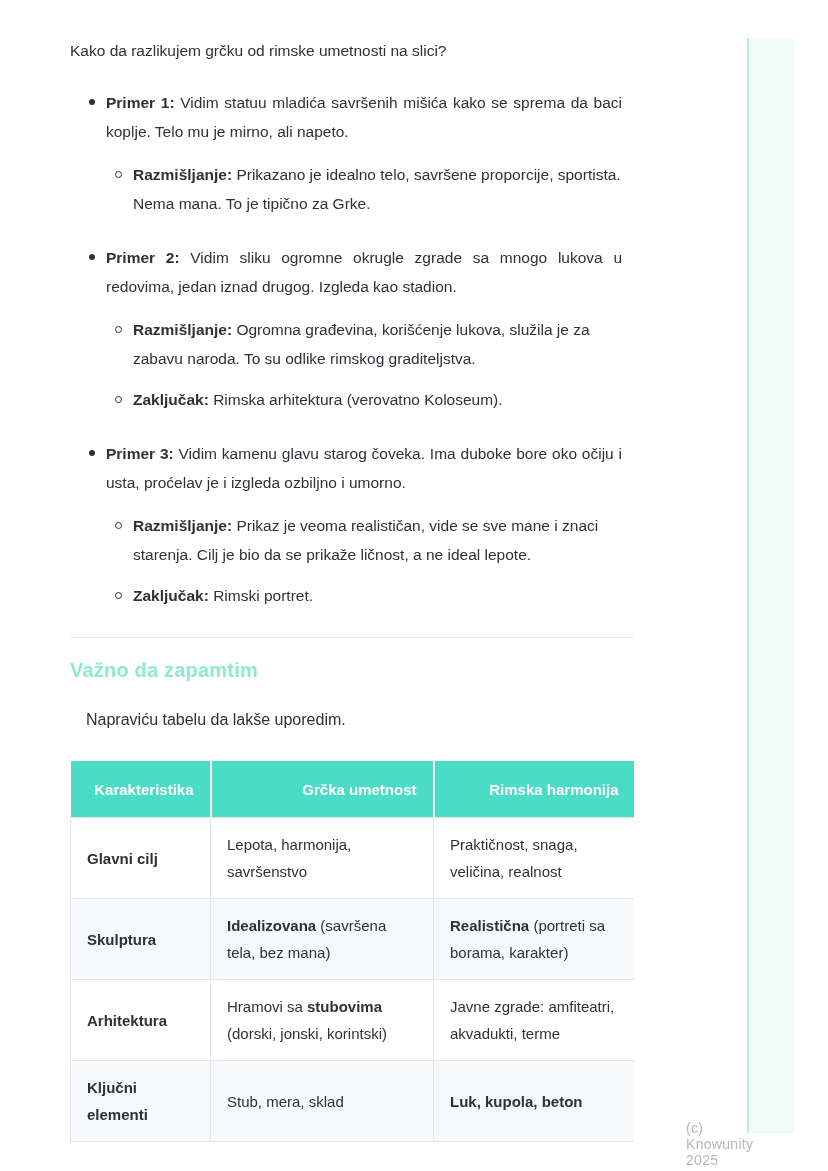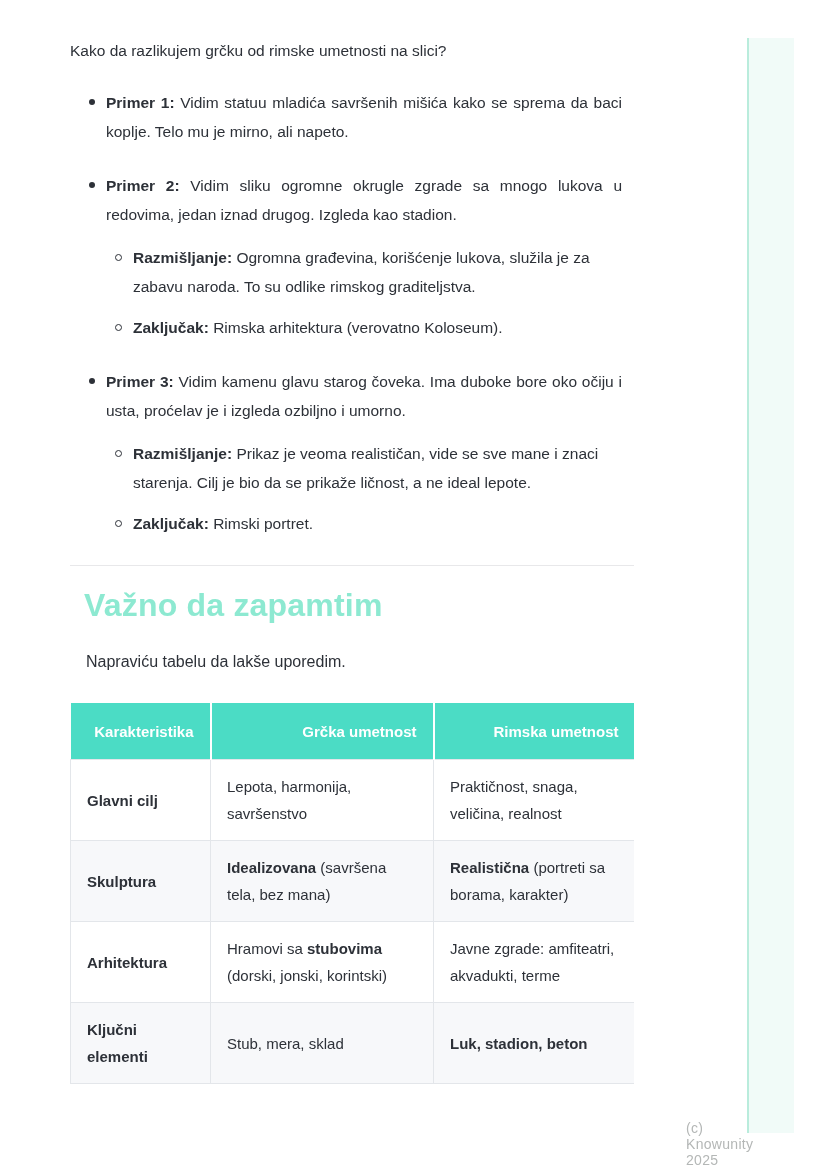--- a/index.html
+++ b/index.html
@@ -37,21 +37,21 @@
     content: ""; position: absolute; left: 9px; top: 11px;
     width: 7px; height: 7px; border-radius: 50%;
     border: 1.5px solid var(--text, #2d3138);
     box-sizing: border-box; background: #fff;
   }
   strong { font-weight: 700; }
 
   hr.divider { border: none; border-top: 1px solid #e8e8ea; margin: 27px 0 0; }
 
   h2.section-heading {
-    margin: 21px 14px 0; font-size: 32px; font-weight: 700;
+    margin: 21px 0 0; font-size: 20px; font-weight: 700;
     color: var(--heading, #8de9d1); letter-spacing: 0.2px;
   }
   p.section-intro { margin: 27px 16px 0; font-size: 16px; line-height: 22px; }
 
   .table-clip { margin-top: 30px; height: 416px; overflow: hidden; }
   table.compare { width: 564px; border-collapse: collapse; font-size: 15px; table-layout: fixed; }
   thead th {
     background: var(--accent, #4bdcc5); color: var(--header_text, #ffffff);
     font-weight: 600; text-align: right; padding: 0 16px; height: 56px;
     border-left: 2px solid #fff; font-size: 15px;
@@ -74,20 +74,21 @@
 
   <div class="content">
 
     <p class="question">Kako da razlikujem grčku od rimske umetnosti na slici?</p>
 
     <ul class="examples">
 
       <li class="example">
         <p class="ex-p"><strong>Primer 1:</strong> <span>Vidim statuu mladića savršenih mišića kako se sprema da baci koplje. Telo mu je mirno, ali napeto.</span></p>
         <ul class="sub">
+          <li class="sub-item"><strong>Razmišljanje:</strong> <span>Prikazano je idealno telo, savršene proporcije, sportista. Nema mana. To je tipično za Grke.</span></li>
         </ul>
       </li>
 
       <li class="example">
         <p class="ex-p"><strong>Primer 2:</strong> <span>Vidim sliku ogromne okrugle zgrade sa mnogo lukova u redovima, jedan iznad drugog. Izgleda kao stadion.</span></p>
         <ul class="sub">
           <li class="sub-item"><strong>Razmišljanje:</strong> <span>Ogromna građevina, korišćenje lukova, služila je za zabavu naroda. To su odlike rimskog graditeljstva.</span></li>
           <li class="sub-item"><strong>Zaključak:</strong> <span>Rimska arhitektura (verovatno Koloseum).</span></li>
         </ul>
       </li>
@@ -112,21 +113,21 @@
       <table class="compare">
         <colgroup>
           <col style="width:140px">
             <col style="width:223px">
             <col style="width:201px">
         </colgroup>
         <thead>
           <tr>
             <th>Karakteristika</th>
             <th>Grčka umetnost</th>
-            <th>Rimska umetnost</th>
+            <th>Rimska harmonija</th>
           </tr>
         </thead>
         <tbody>
           <tr>
             <td class="c-label">Glavni cilj</td>
             <td class="c-val"><span>Lepota, harmonija, savršenstvo</span><strong></strong><span></span></td>
             <td class="c-val"><span>Praktičnost, snaga, veličina, realnost</span><strong></strong><span></span></td>
           </tr>
           <tr class="alt">
             <td class="c-label">Skulptura</td>
@@ -134,21 +135,21 @@
             <td class="c-val"><span></span><strong>Realistična</strong><span> (portreti sa borama, karakter)</span></td>
           </tr>
           <tr>
             <td class="c-label">Arhitektura</td>
             <td class="c-val"><span>Hramovi sa </span><strong>stubovima</strong><span> (dorski, jonski, korintski)</span></td>
             <td class="c-val"><span>Javne zgrade: amfiteatri, akvadukti, terme</span><strong></strong><span></span></td>
           </tr>
           <tr class="alt">
             <td class="c-label">Ključni elementi</td>
             <td class="c-val"><span>Stub, mera, sklad</span><strong></strong><span></span></td>
-            <td class="c-val"><span></span><strong>Luk, stadion, beton</strong><span></span></td>
+            <td class="c-val"><span></span><strong>Luk, kupola, beton</strong><span></span></td>
           </tr>
 
         </tbody>
       </table>
     </div>
 
   </div>
 
   <div class="watermark" style="position:absolute; left:686px; top:1120px; font-size:14px; color:var(--watermark,#b4b7b6); letter-spacing:0.3px;">(c) Knowunity 2025</div>
 

